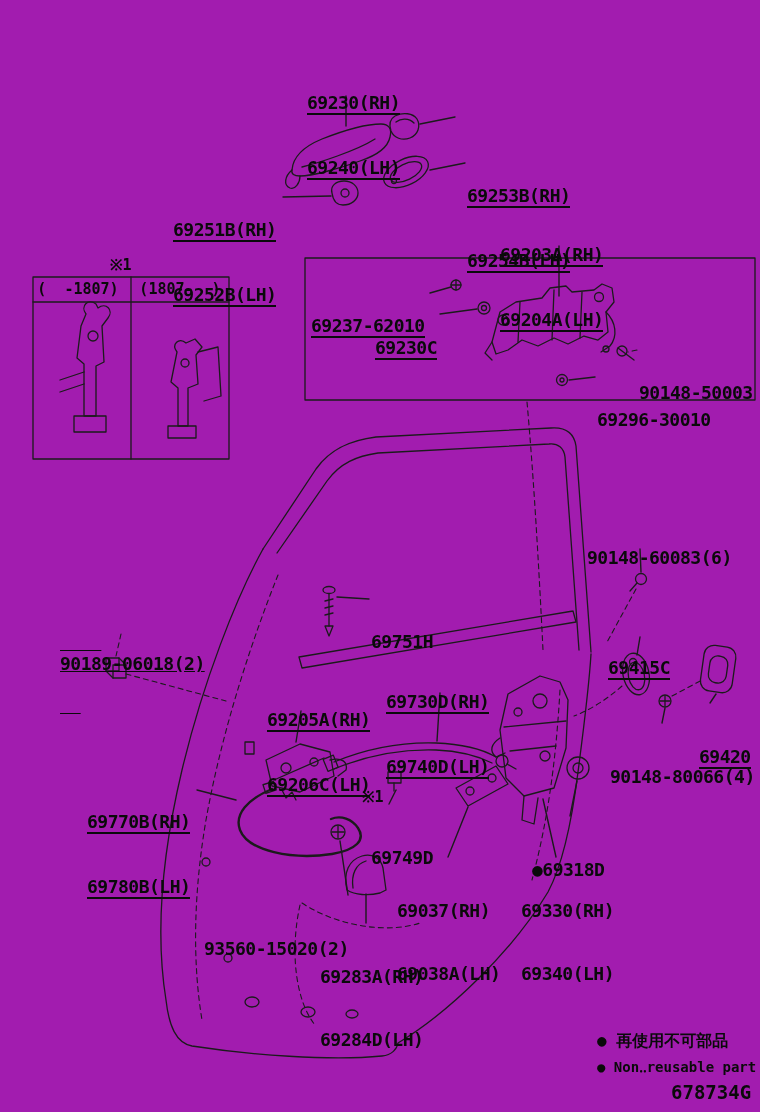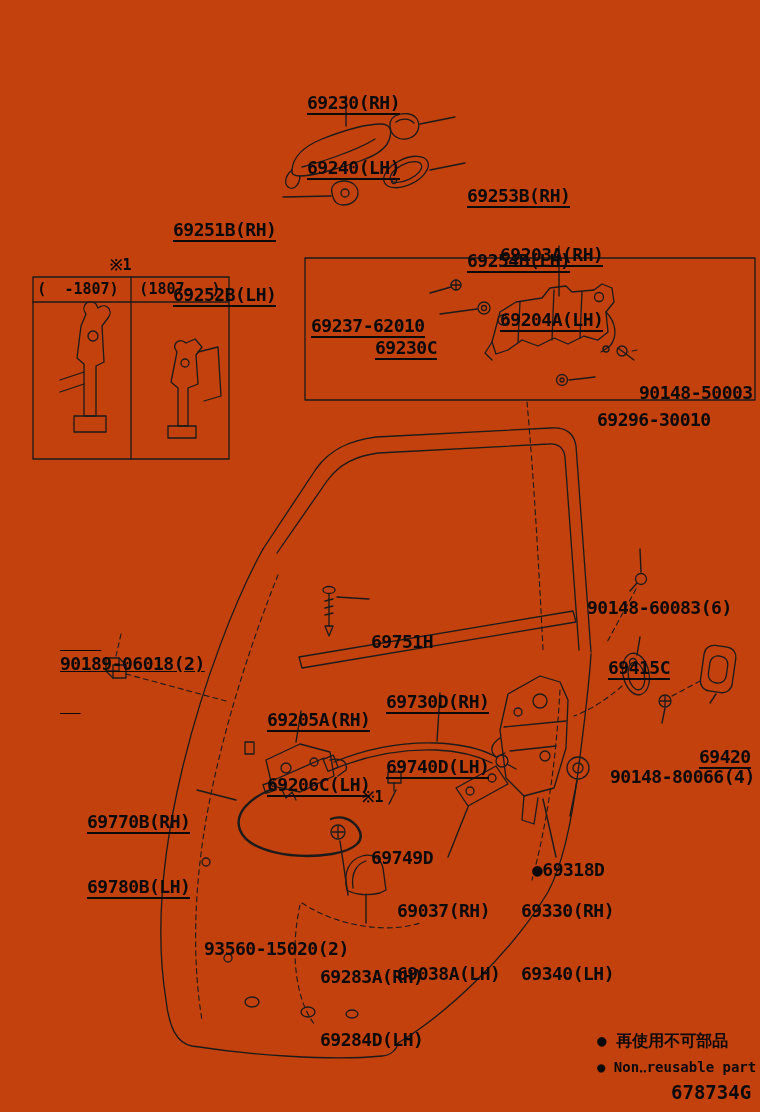--- a/index.html
+++ b/index.html
@@ -1,16 +1,16 @@
 <!DOCTYPE html>
 <html><head>
 <meta charset="utf-8">
 <style>
   html,body{margin:0;padding:0;background:#ffffff;}
-  .stage{position:relative;width:760px;height:1112px;background:#c2410c;overflow:hidden;
+  .stage{position:relative;width:760px;height:1112px;background:#a21caf;overflow:hidden;
          font-family:"DejaVu Sans Mono","Liberation Mono",monospace;color:#0a0a0a;}
   svg{position:absolute;left:0;top:0;}
   svg path,svg line,svg rect,svg circle,svg ellipse,svg polyline{
     stroke:#1b1b1b;fill:none;stroke-width:1.3;stroke-linecap:round;stroke-linejoin:round;}
   svg .dash{stroke-dasharray:5 4;stroke-width:1.1;}
   svg .lead{stroke-width:1.4;}
   svg .thick{stroke-width:2.4;}
   .callout{position:absolute;font-weight:bold;font-size:18px;line-height:21px;
            letter-spacing:-0.5px;white-space:pre;z-index:3;}
   .cl{display:block;width:fit-content;}
@@ -212,21 +212,21 @@
   </div>
   <div class="callout" style="left:375px;top:295px;">
     <span class="cl u">69230C</span>
   </div>
   <div class="callout" style="left:639px;top:340px;">
     <span class="cl">90148-50003</span>
   </div>
   <div class="callout" style="left:597px;top:367px;">
     <span class="cl">69296-30010</span>
   </div>
-  <div class="callout" style="left:587px;top:555px;">
+  <div class="callout" style="left:587px;top:505px;">
     <span class="cl">90148-60083(6)</span>
   </div>
   <div class="callout" style="left:371px;top:589px;">
     <span class="cl">69751H</span>
   </div>
   <div class="callout" style="left:608px;top:615px;">
     <span class="cl u">69415C</span>
   </div>
   <div class="callout" style="left:60px;top:611px;text-decoration:underline;">
     <span class="cl">90189-06018(2)</span>

